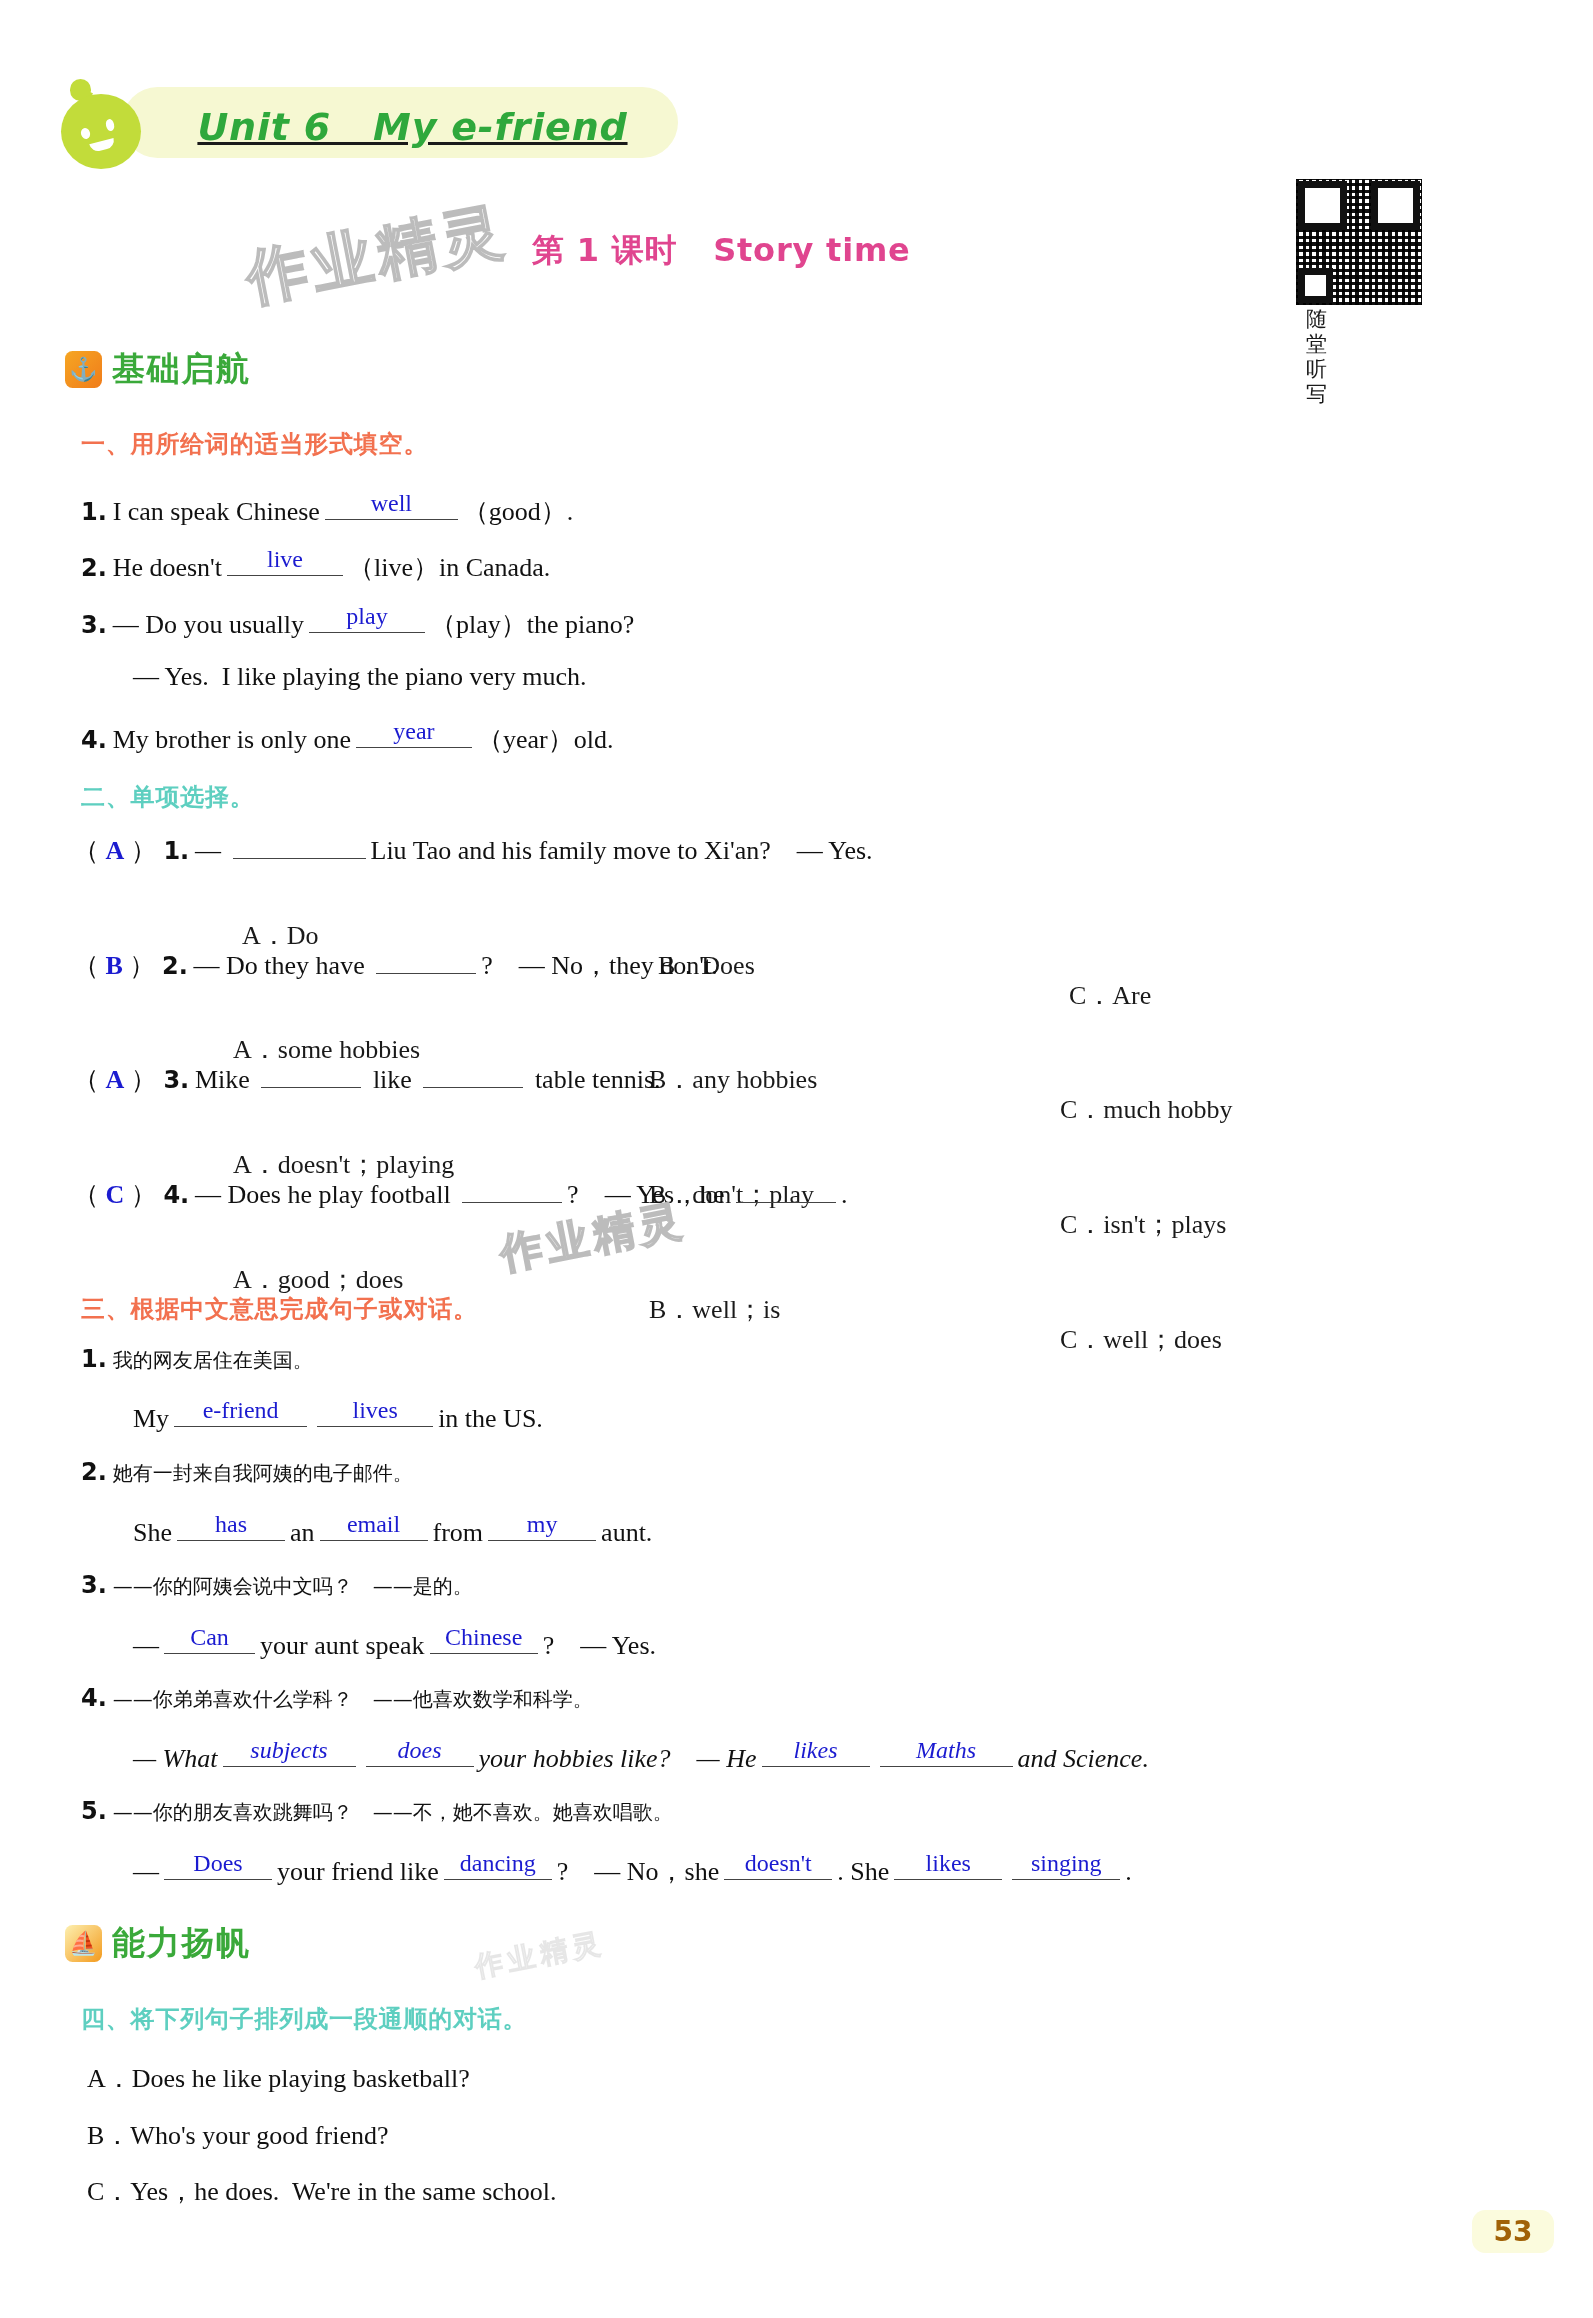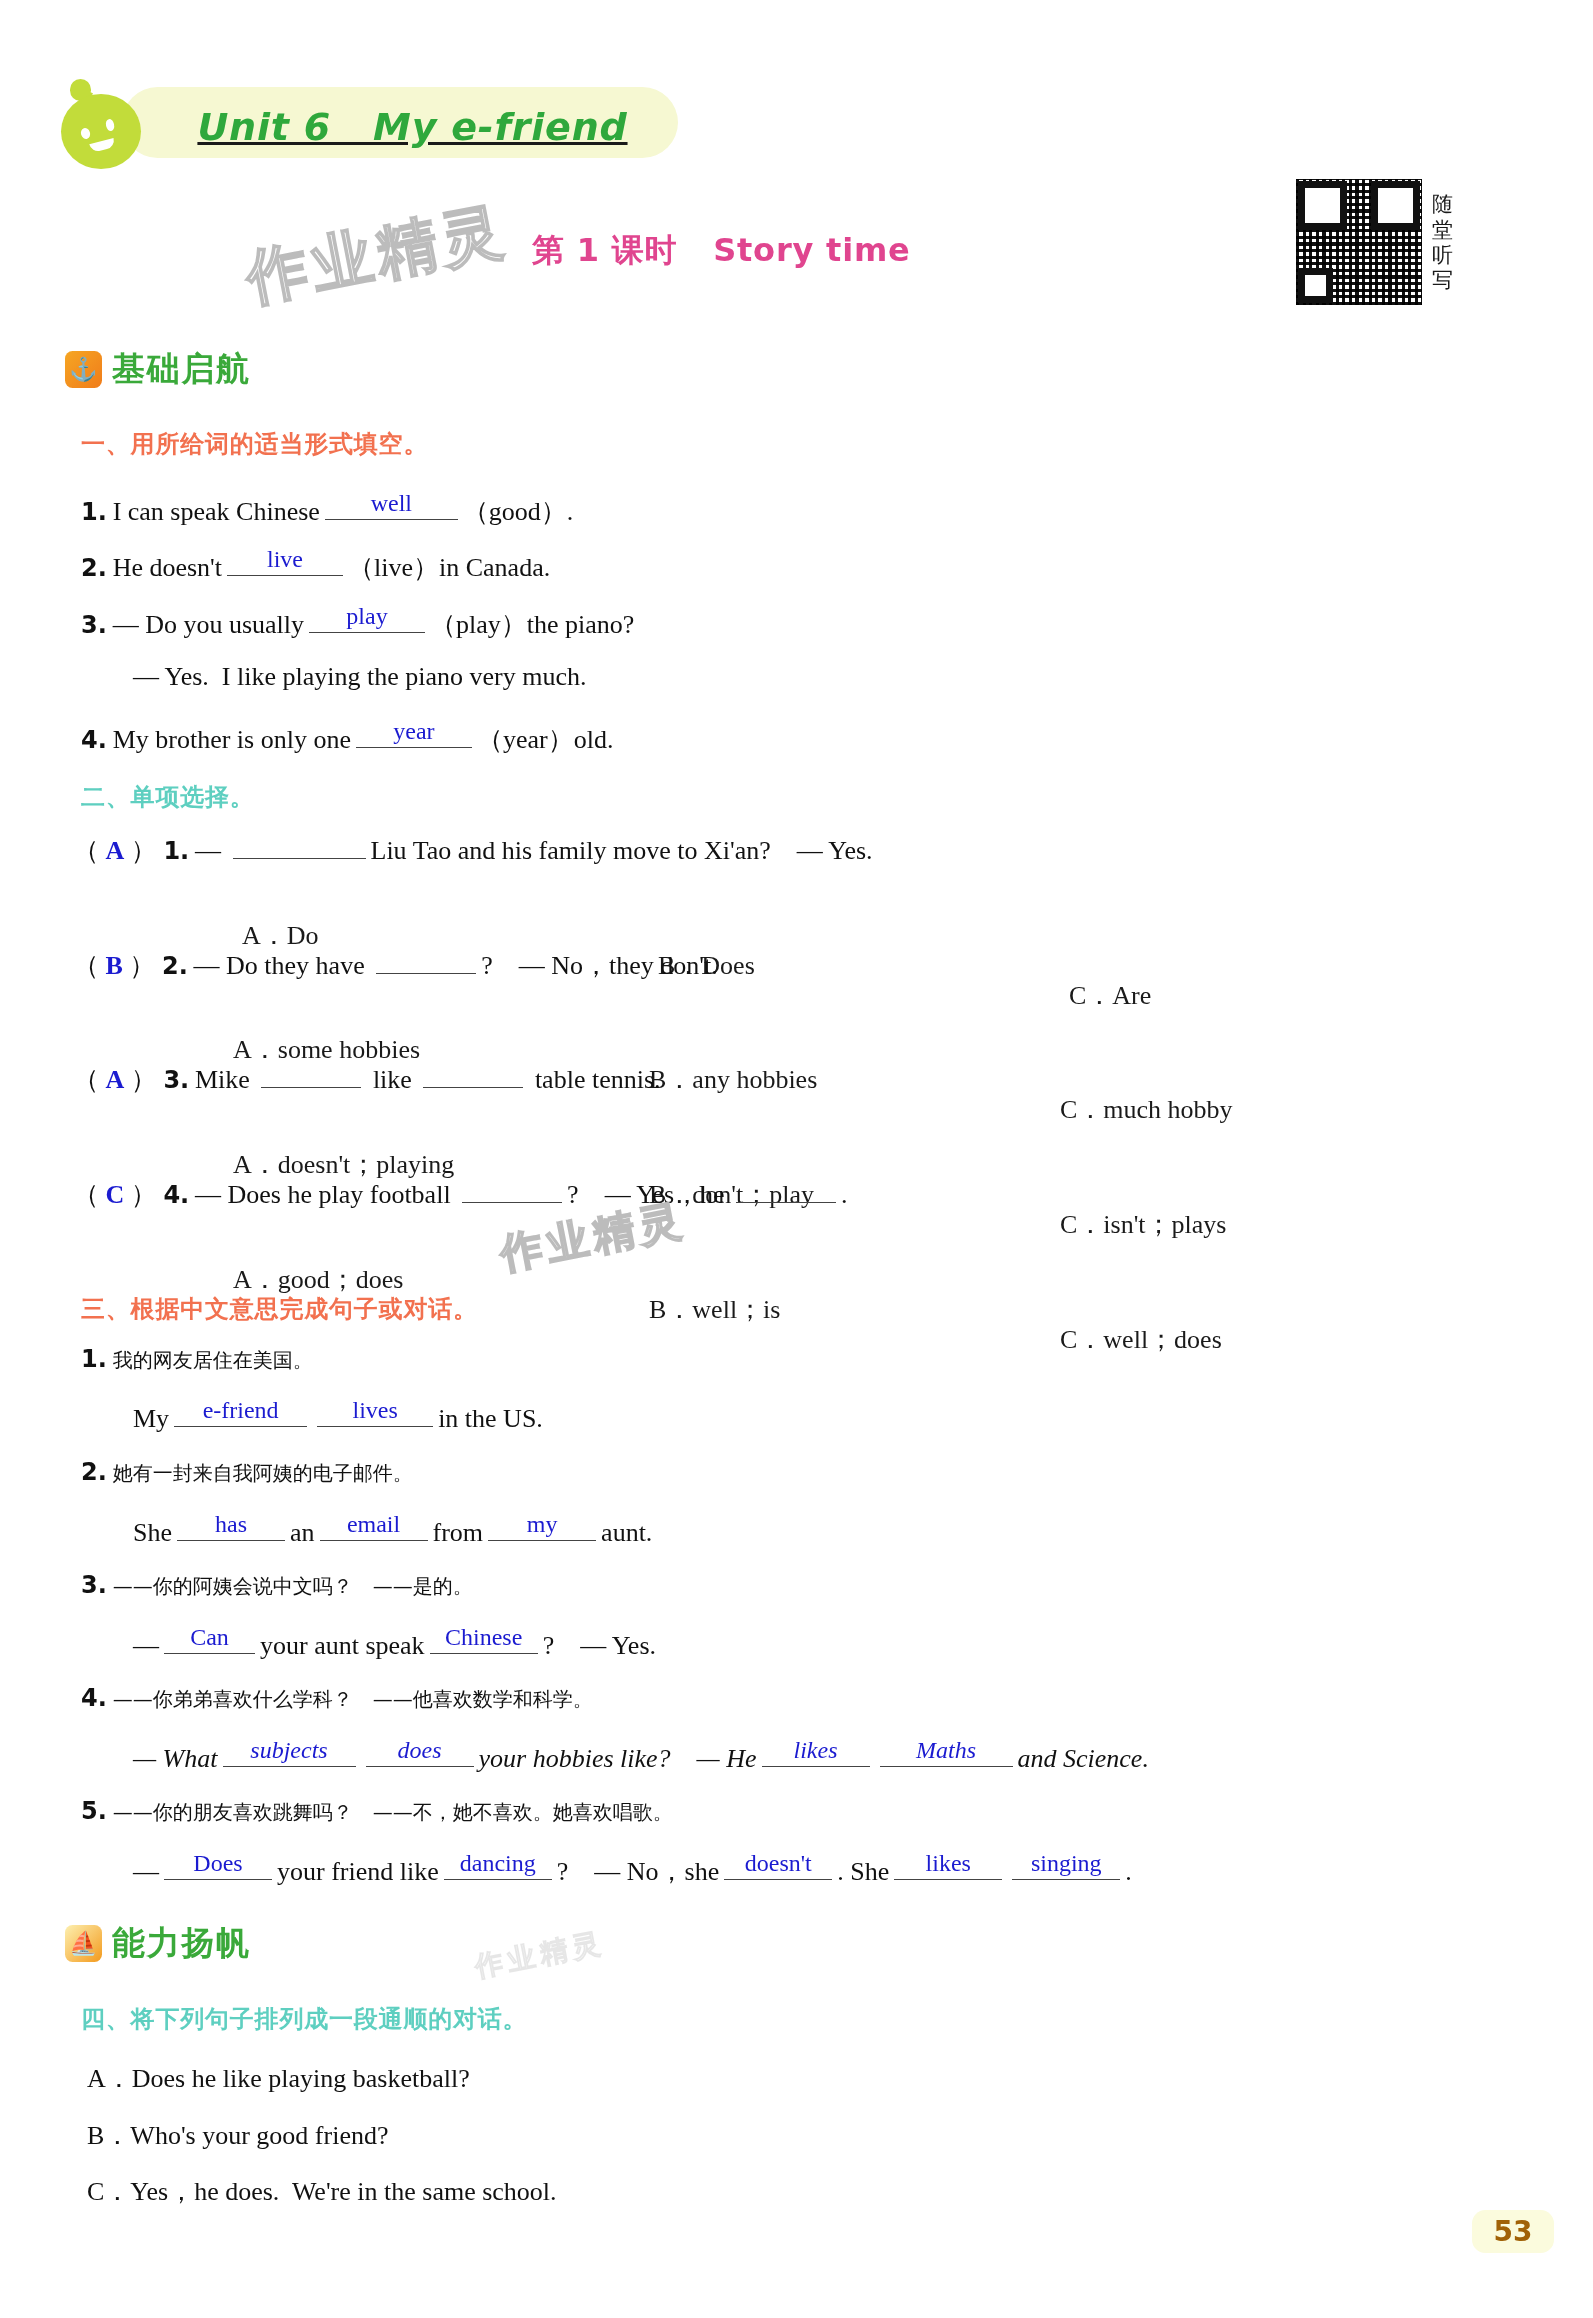--- a/index.html
+++ b/index.html
@@ -106,21 +106,22 @@
     white-space: pre;
     letter-spacing: 0.8px;
   }
 
   
   .qr-block {
     position: absolute;
     left: 1296px;
     top: 179px;
     display: flex;
-    align-items: center;
+    align-items: flex-start;
+    flex-direction: column;
   }
   .qr-code {
     width: 126px; height: 126px;
     background-color:#fff;
     background-image:
       repeating-linear-gradient(90deg, #111 0 3.3px, transparent 3.3px 6.6px),
       repeating-linear-gradient(0deg, #111 0 3.3px, transparent 3.3px 6.6px);
     background-blend-mode: multiply;
     position: relative;
   }

